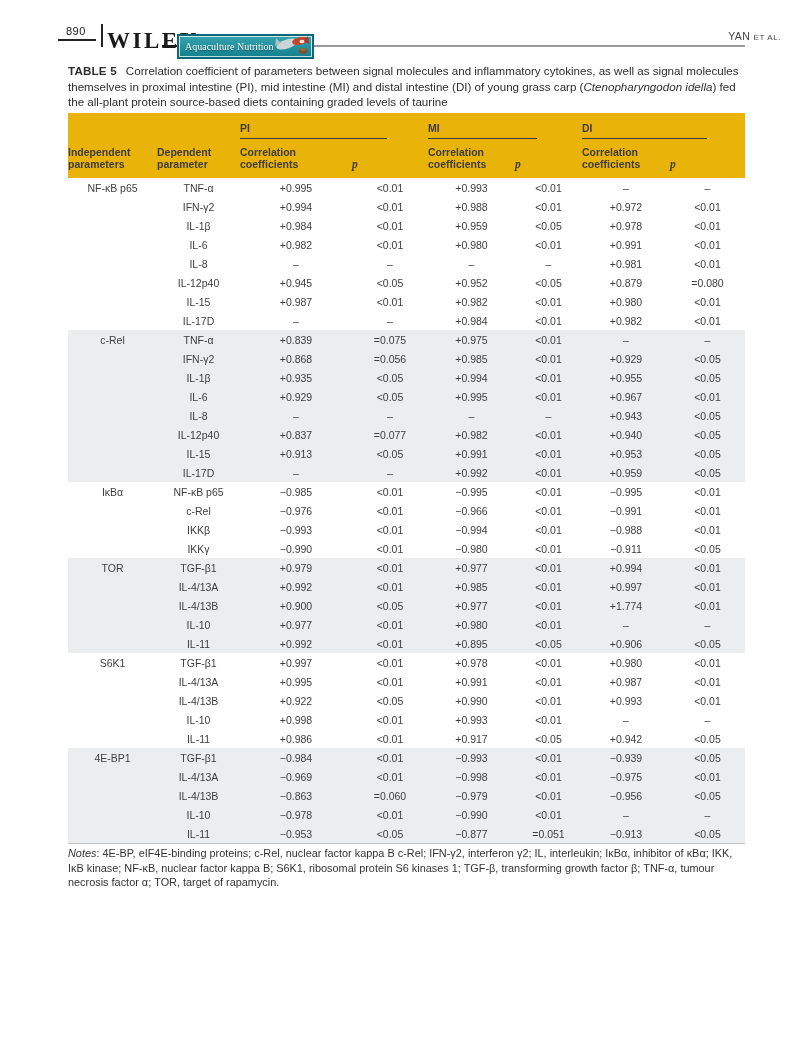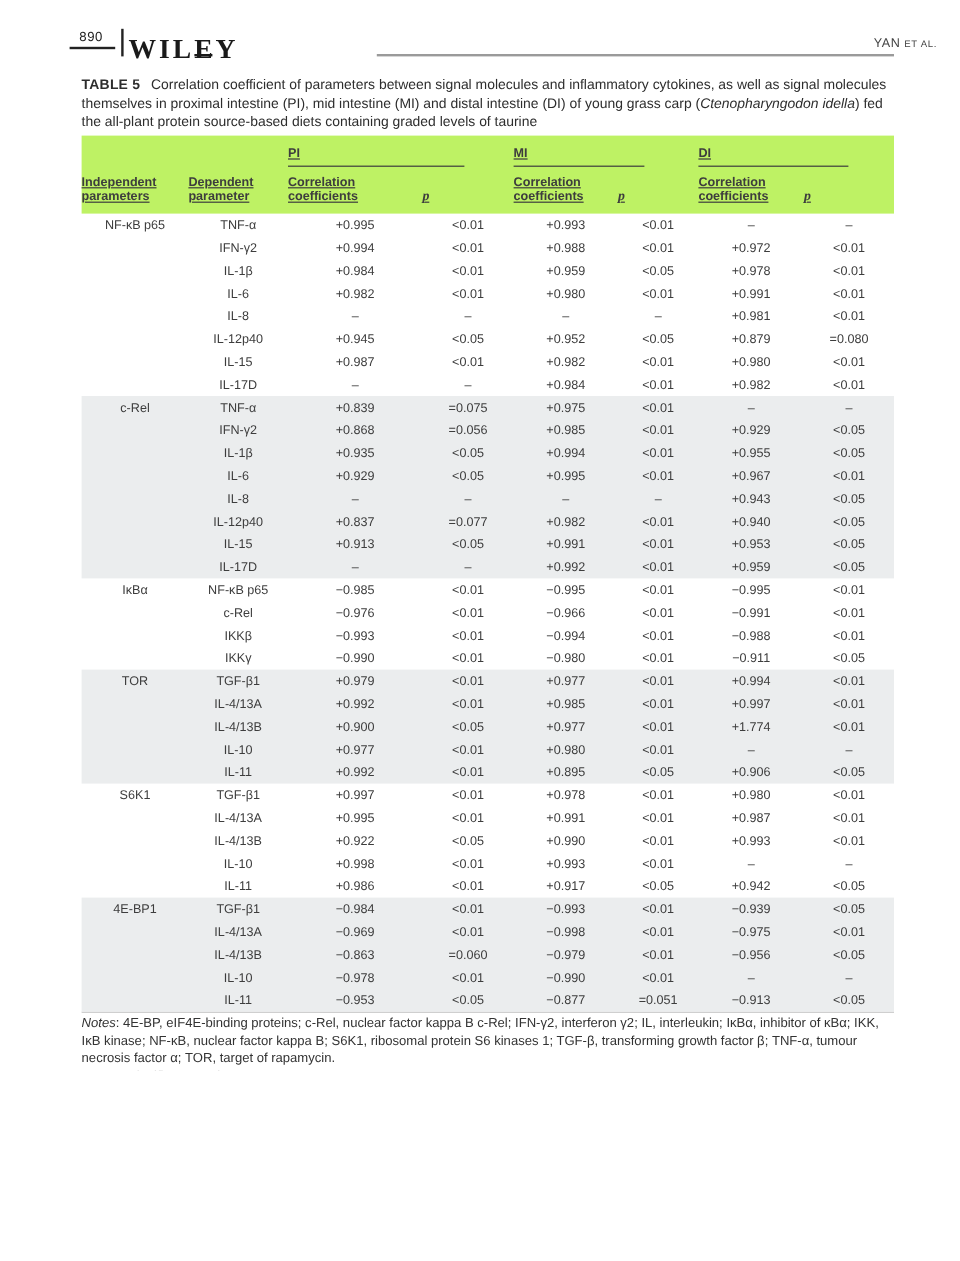--- a/index.html
+++ b/index.html
@@ -24,21 +24,21 @@
   .running-head .etal{font-size:8px;letter-spacing:.6px;}
 
   
   .caption{position:absolute;left:68px;top:63px;width:679px;font-size:11.6px;line-height:15.6px;color:#2d2d2d;}
   .caption b{padding-right:9px;letter-spacing:.2px;}
   .caption i{font-style:italic;}
 
   
   .tbl{position:absolute;left:68px;top:113px;width:677px;font-size:10.5px;color:#3d3d3d;}
   .grid8{display:grid;grid-template-columns:89px 83px 112px 76px 87px 67px 88px 75px;}
-  .thead{background:#bef264;padding:9px 0 8px 0;row-gap:7px;text-decoration:underline;}
+  .thead{background:#eab308;padding:9px 0 8px 0;row-gap:7px;}
   .thead .span-label{font-weight:700;grid-row:1;border-bottom:1.2px solid #3c3c3c;padding-bottom:4px;}
   .sp-pi{grid-column:3/5;margin-right:41px;}
   .sp-mi{grid-column:5/7;margin-right:45px;}
   .sp-di{grid-column:7/9;margin-right:38px;}
   .thead .h{grid-row:2;font-weight:700;line-height:12px;align-self:end;padding-right:14px;}
   .h.c1{grid-column:1;} .h.c2{grid-column:2;} .h.c3{grid-column:3;} .h.c4{grid-column:4;}
   .h.c5{grid-column:5;} .h.c6{grid-column:6;} .h.c7{grid-column:7;} .h.c8{grid-column:8;}
   .h.pcol{font-style:italic;font-family:"Liberation Serif",serif;font-size:11.5px;}
   .tgroup.shaded{background:#ebedee;}
   .trow{display:grid;grid-template-columns:89px 83px 112px 76px 87px 67px 88px 75px;
@@ -60,20 +60,34 @@
 </head>
 <body>
 
 <div class="page">
 
   <div class="page-num">890</div>
   <div class="pagenum-rule"></div>
   <div class="vert-bar"></div>
   <div class="wiley">WILEY</div>
   <div class="wiley-dash"></div>
+  <div class="badge">
+    <span class="badge-text">Aquaculture Nutrition</span>
+    <span>
+      <svg width="36" height="21" viewBox="0 0 36 21">
+        <ellipse cx="13" cy="10" rx="11" ry="4.5" fill="#c9d4d6" transform="rotate(-18 13 10)"></ellipse>
+        <polygon points="2,4 7,9 1,12" fill="#aebfc2"></polygon>
+        <ellipse cx="26" cy="7" rx="8" ry="3.8" fill="#c2452f" transform="rotate(-12 26 7)"></ellipse>
+        <ellipse cx="28" cy="7.5" rx="2.6" ry="1.8" fill="#f2e8e0"></ellipse>
+        <polygon points="34,2 30,7 35,10" fill="#a83522"></polygon>
+        <ellipse cx="29" cy="17" rx="4.2" ry="3" fill="#7a5230"></ellipse>
+        <ellipse cx="29" cy="15.4" rx="3" ry="1.2" fill="#9a6d42"></ellipse>
+      </svg>
+    </span>
+  </div>
   <div class="head-rule"></div>
   <div class="running-head"><span>YAN</span>&nbsp;<span class="etal">ET AL.</span></div>
 
   <div class="caption">
     <b>TABLE 5</b><span>Correlation coefficient of parameters between signal molecules and inflammatory cytokines, as well as signal molecules themselves in proximal intestine (PI), mid intestine (MI) and distal intestine (DI) of young grass carp (</span><i>Ctenopharyngodon idella</i><span>) fed the all-plant protein source-based diets containing graded levels of taurine</span>
   </div>
 
   <div class="tbl">
     <div class="thead grid8">
       <div class="span-label sp-pi">PI</div>

